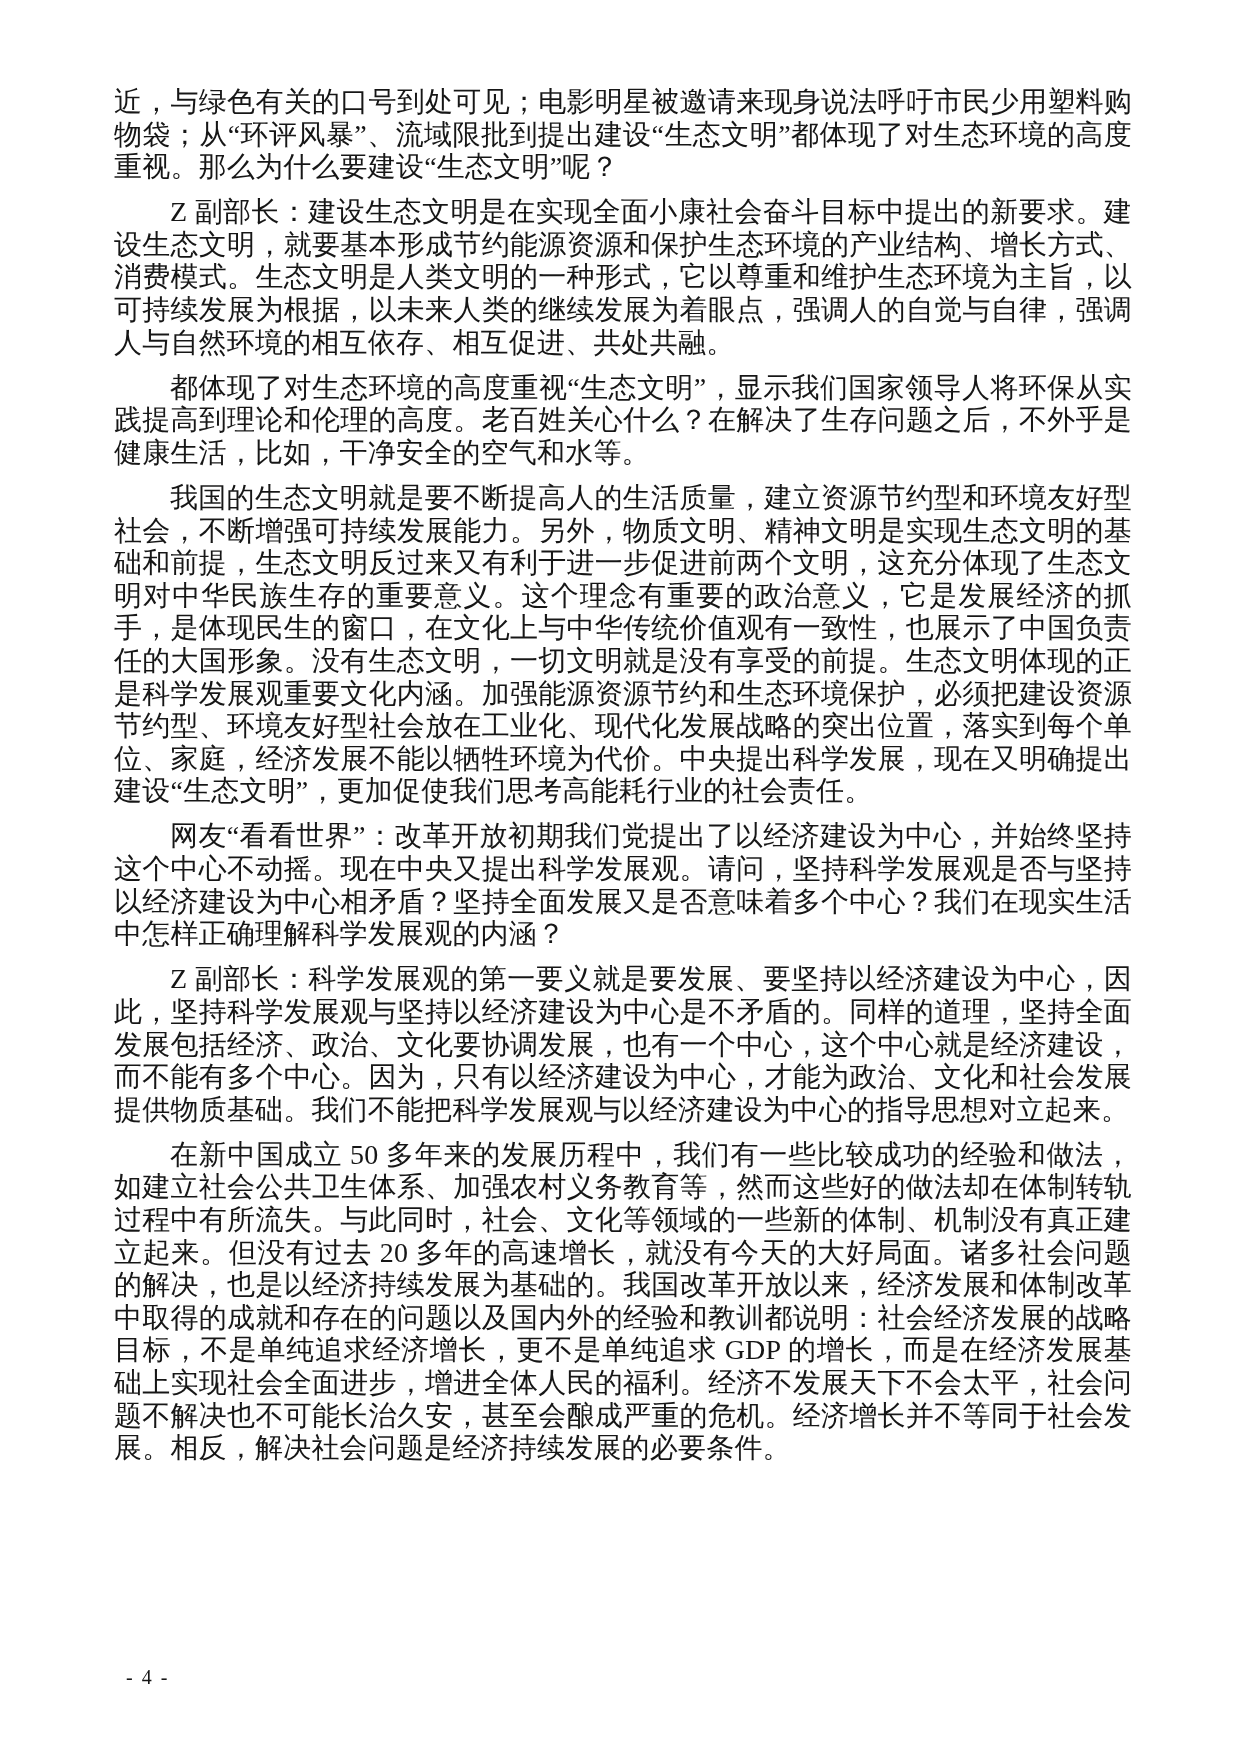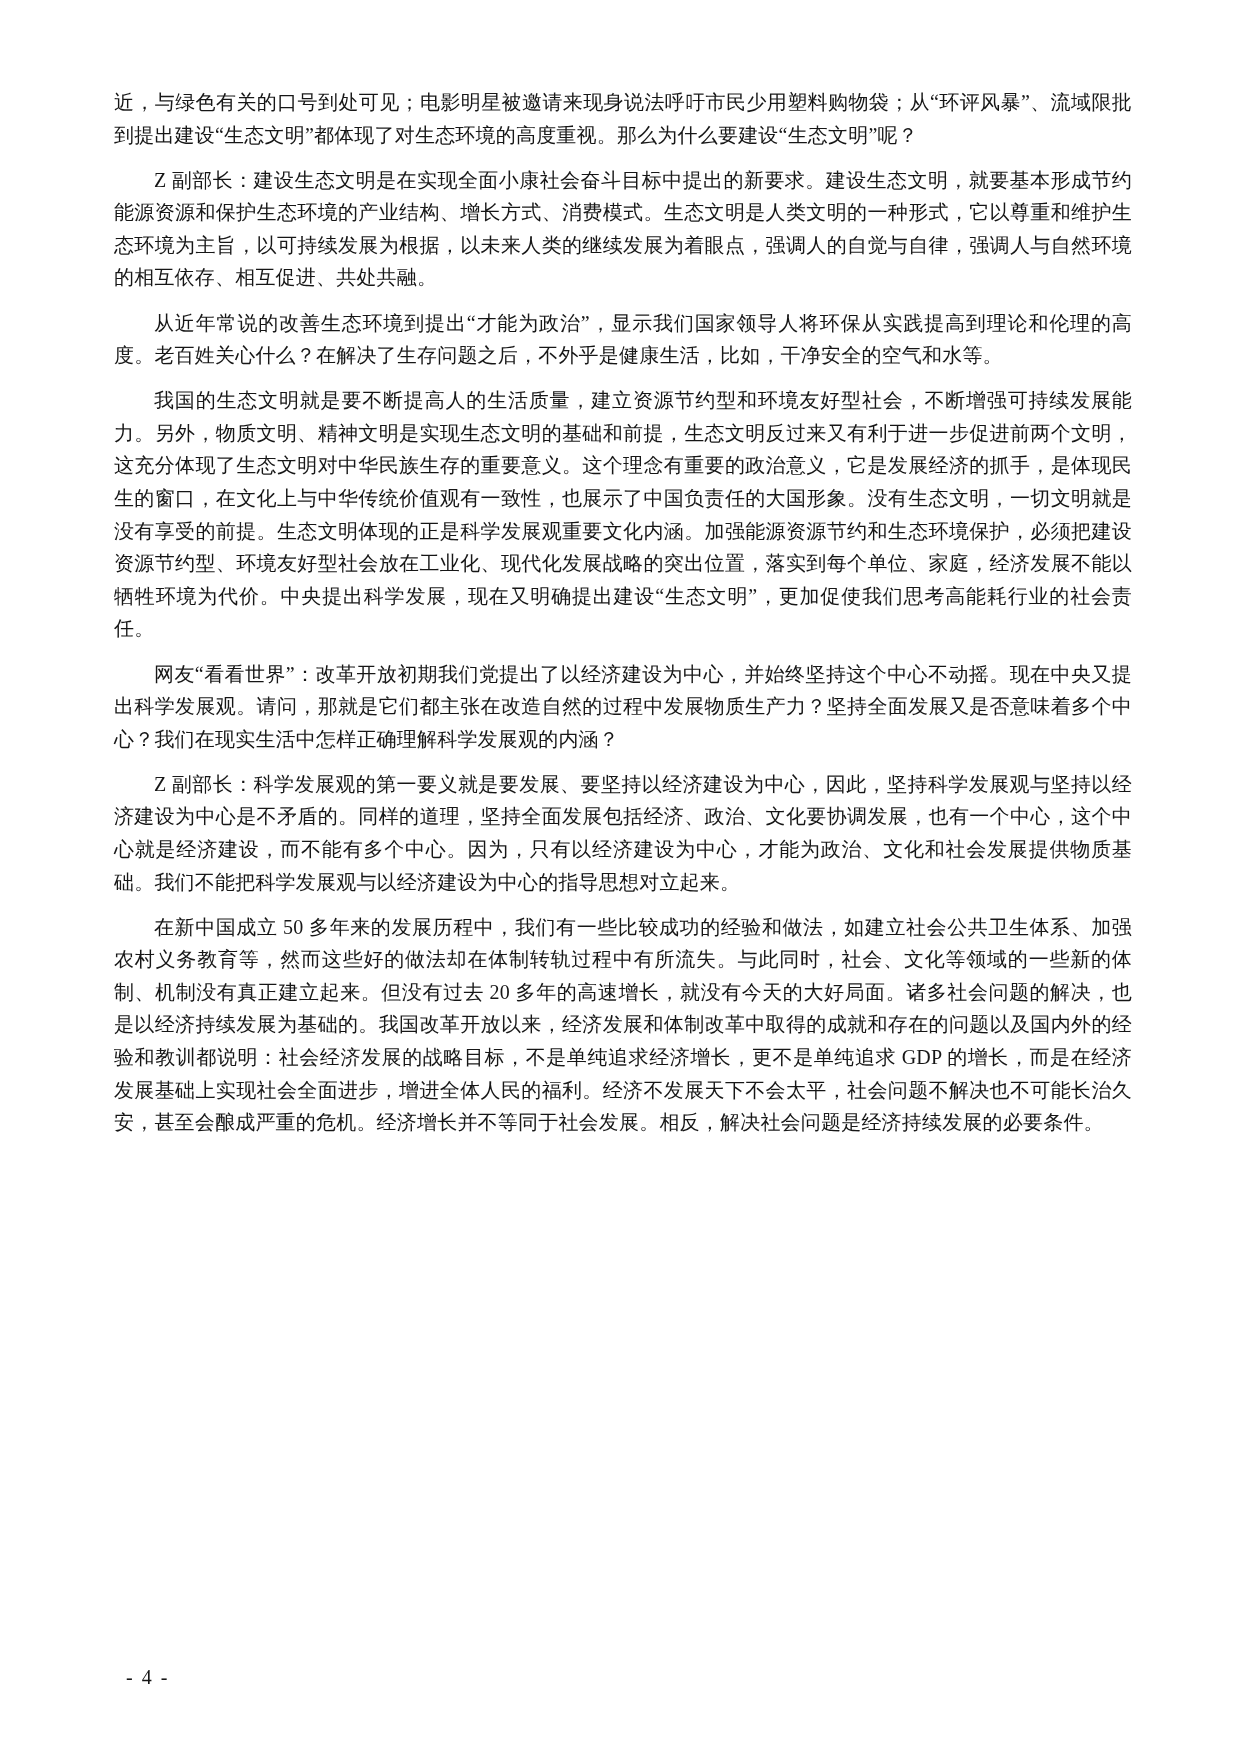--- a/index.html
+++ b/index.html
@@ -15,21 +15,21 @@
     background: #ffffff;
     overflow: hidden;
     font-family: "Liberation Serif", "DejaVu Serif", serif;
     color: #161616;
   }
   .content {
     position: absolute;
     left: 114px;
     top: 86px;
     width: 1018px;
-    font-size: 20px;
+    font-size: 28px;
     line-height: 32.6px;
     text-align: justify;
     text-justify: inter-character;
     letter-spacing: 0.2px;
   }
   .para {
     margin: 0 0 12.5px 0;
     text-indent: 2em;
   }
   .para.no-indent {
@@ -44,20 +44,20 @@
     color: #161616;
   }
 </style>
 </head>
 <body>
 
 <div class="page">
   <div class="content">
     <p class="para no-indent">近，与绿色有关的口号到处可见；电影明星被邀请来现身说法呼吁市民少用塑料购物袋；从“环评风暴”、流域限批到提出建设“生态文明”都体现了对生态环境的高度重视。那么为什么要建设“生态文明”呢？</p>
     <p class="para">Z 副部长：建设生态文明是在实现全面小康社会奋斗目标中提出的新要求。建设生态文明，就要基本形成节约能源资源和保护生态环境的产业结构、增长方式、消费模式。生态文明是人类文明的一种形式，它以尊重和维护生态环境为主旨，以可持续发展为根据，以未来人类的继续发展为着眼点，强调人的自觉与自律，强调人与自然环境的相互依存、相互促进、共处共融。</p>
-    <p class="para">从近年常说的改善生态环境到提出“才能为政治”，显示我们国家领导人将环保从实践提高到理论和伦理的高度。老百姓关心什么？在解决了生存问题之后，不外乎是健康生活，比如，干净安全的空气和水等。</p>
+    <p class="para">都体现了对生态环境的高度重视“生态文明”，显示我们国家领导人将环保从实践提高到理论和伦理的高度。老百姓关心什么？在解决了生存问题之后，不外乎是健康生活，比如，干净安全的空气和水等。</p>
     <p class="para">我国的生态文明就是要不断提高人的生活质量，建立资源节约型和环境友好型社会，不断增强可持续发展能力。另外，物质文明、精神文明是实现生态文明的基础和前提，生态文明反过来又有利于进一步促进前两个文明，这充分体现了生态文明对中华民族生存的重要意义。这个理念有重要的政治意义，它是发展经济的抓手，是体现民生的窗口，在文化上与中华传统价值观有一致性，也展示了中国负责任的大国形象。没有生态文明，一切文明就是没有享受的前提。生态文明体现的正是科学发展观重要文化内涵。加强能源资源节约和生态环境保护，必须把建设资源节约型、环境友好型社会放在工业化、现代化发展战略的突出位置，落实到每个单位、家庭，经济发展不能以牺牲环境为代价。中央提出科学发展，现在又明确提出建设“生态文明”，更加促使我们思考高能耗行业的社会责任。</p>
-    <p class="para">网友“看看世界”：改革开放初期我们党提出了以经济建设为中心，并始终坚持这个中心不动摇。现在中央又提出科学发展观。请问，那就是它们都主张在改造自然的过程中发展物质生产力？坚持全面发展又是否意味着多个中心？我们在现实生活中怎样正确理解科学发展观的内涵？</p>
+    <p class="para">网友“看看世界”：改革开放初期我们党提出了以经济建设为中心，并始终坚持这个中心不动摇。现在中央又提出科学发展观。请问，坚持科学发展观是否与坚持以经济建设为中心相矛盾？坚持全面发展又是否意味着多个中心？我们在现实生活中怎样正确理解科学发展观的内涵？</p>
     <p class="para">Z 副部长：科学发展观的第一要义就是要发展、要坚持以经济建设为中心，因此，坚持科学发展观与坚持以经济建设为中心是不矛盾的。同样的道理，坚持全面发展包括经济、政治、文化要协调发展，也有一个中心，这个中心就是经济建设，而不能有多个中心。因为，只有以经济建设为中心，才能为政治、文化和社会发展提供物质基础。我们不能把科学发展观与以经济建设为中心的指导思想对立起来。</p>
     <p class="para">在新中国成立 50 多年来的发展历程中，我们有一些比较成功的经验和做法，如建立社会公共卫生体系、加强农村义务教育等，然而这些好的做法却在体制转轨过程中有所流失。与此同时，社会、文化等领域的一些新的体制、机制没有真正建立起来。但没有过去 20 多年的高速增长，就没有今天的大好局面。诸多社会问题的解决，也是以经济持续发展为基础的。我国改革开放以来，经济发展和体制改革中取得的成就和存在的问题以及国内外的经验和教训都说明：社会经济发展的战略目标，不是单纯追求经济增长，更不是单纯追求 GDP 的增长，而是在经济发展基础上实现社会全面进步，增进全体人民的福利。经济不发展天下不会太平，社会问题不解决也不可能长治久安，甚至会酿成严重的危机。经济增长并不等同于社会发展。相反，解决社会问题是经济持续发展的必要条件。</p>
   </div>
   <div class="page-number">- 4 -</div>
 </div>
 
 </body></html>

